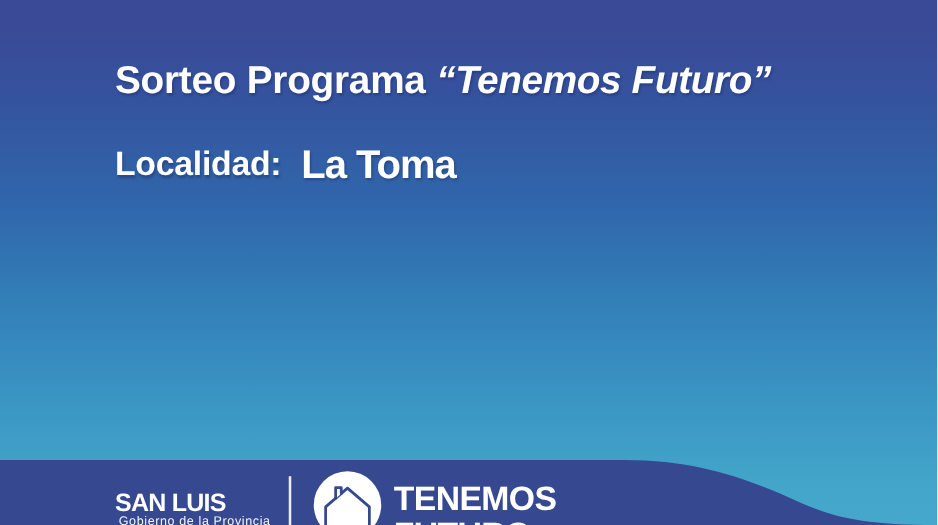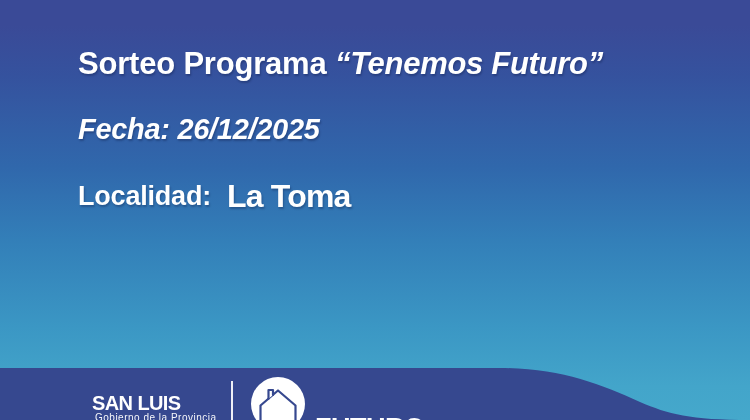--- a/index.html
+++ b/index.html
@@ -30,20 +30,21 @@
     left: 78px;
     top: 48px;
     width: 640px;
   }
 
   .line {
     color: #ffffff;
     white-space: nowrap;
     text-shadow: 1px 2px 2px rgba(10,20,60,0.30);
     line-height: 1.0;
+    margin-left: 14px;
   }
 
   .line-title {
     font-size: 31px;
     font-weight: bold;
     letter-spacing: -0.2px;
     margin-bottom: 36px;
   }
   .line-title .quoted {
     font-style: italic;
@@ -165,21 +166,20 @@
 <body>
 
 <div id="poster">
 
   <div class="copy">
 
     <div class="line line-title">
       <span>Sorteo Programa </span><span class="quoted">“Tenemos Futuro”</span>
     </div>
 
-    <div class="line line-date">Fecha: 26/12/2025</div>
 
     <div class="line line-locality">
       <span class="loc-label">Localidad:</span>
       <span class="loc-value">La Toma</span>
     </div>
 
   </div>
 
   <div class="brandbar-wrap">
 
@@ -195,18 +195,19 @@
       <div class="brand-divider"></div>
 
       <svg class="brand-mark" viewBox="0 0 56 56">
         <circle cx="28" cy="28" r="27" fill="#ffffff"></circle>
         <g fill="#ffffff" stroke="#36488f" stroke-width="2.2" stroke-linejoin="round" stroke-linecap="round">
           <path d="M10.5,29.5 L28,14.5 L45.5,29.5 L45.5,48 L10.5,48 Z"></path>
           <path d="M18.5,22.8 L18.5,14.0 L23.0,14.0 L23.0,19.0"></path>
         </g>
       </svg>
 
+      <div class="brand-tenemos">TENEMOS</div>
       <div class="brand-futuro">FUTURO</div>
 
     </div>
   </div>
 
 </div>
 
 </body></html>

